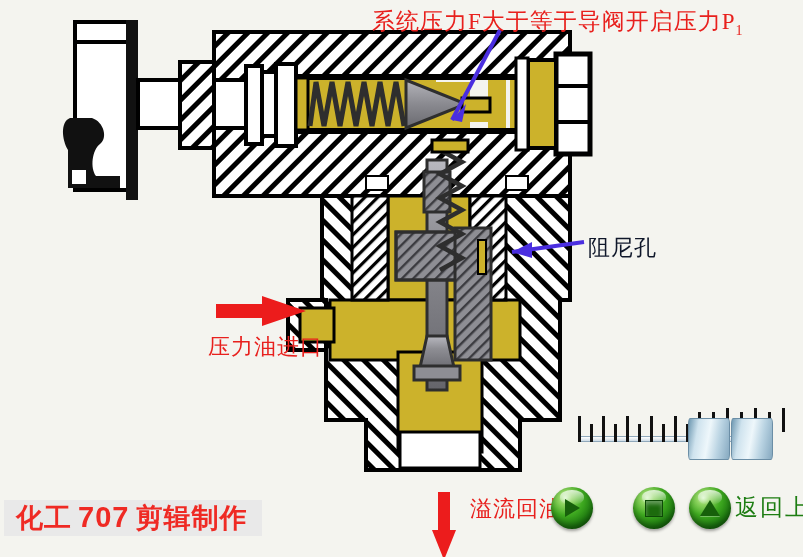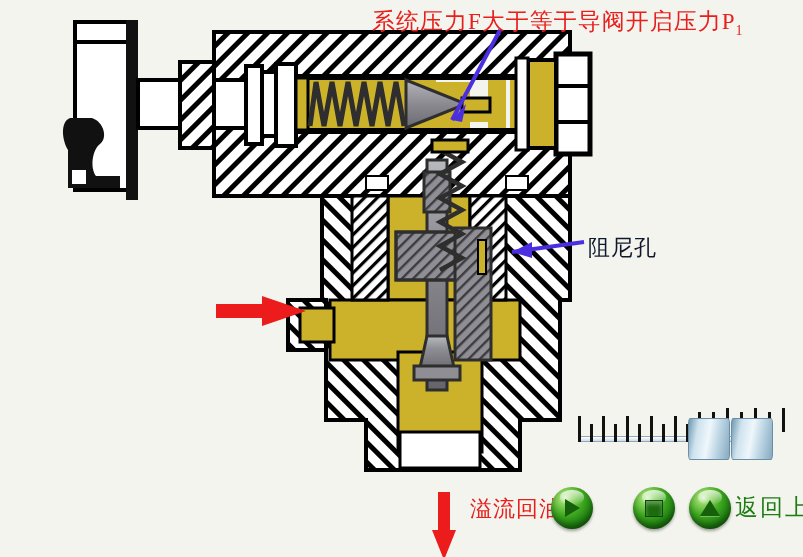--- a/index.html
+++ b/index.html
@@ -277,20 +277,21 @@
       </g>
     </g>
   </svg>
 
   <div class="anno" id="anno-title">
     <span>系统压力F大于等于导阀开启压力P</span><span class="sub">1</span>
   </div>
 
   <div class="anno" id="anno-damping">阻尼孔</div>
 
+  <div class="anno" id="anno-inlet">压力油进口</div>
 
   <div class="anno" id="anno-return">溢流回油箱</div>
 
   <div id="slider">
     <div class="track"></div>
     <div class="tick" style="left:0px;top:12px;height:26px;"></div>
     <div class="tick" style="left:12px;top:20px;height:18px;"></div>
     <div class="tick" style="left:24px;top:12px;height:26px;"></div>
     <div class="tick" style="left:36px;top:20px;height:18px;"></div>
     <div class="tick" style="left:48px;top:12px;height:26px;"></div>
@@ -325,14 +326,17 @@
   </div>
 
   <div class="gbtn" id="btn-back">
     <div class="glyph">
       <div class="tri-up"></div>
     </div>
   </div>
 
   <div id="btn-back-label">返回上</div>
 
+  <div id="watermark">
+    <span><span>化工</span><span class="num">707</span><span>剪辑制作</span></span>
+  </div>
 
 </div>
 
 </body></html>

